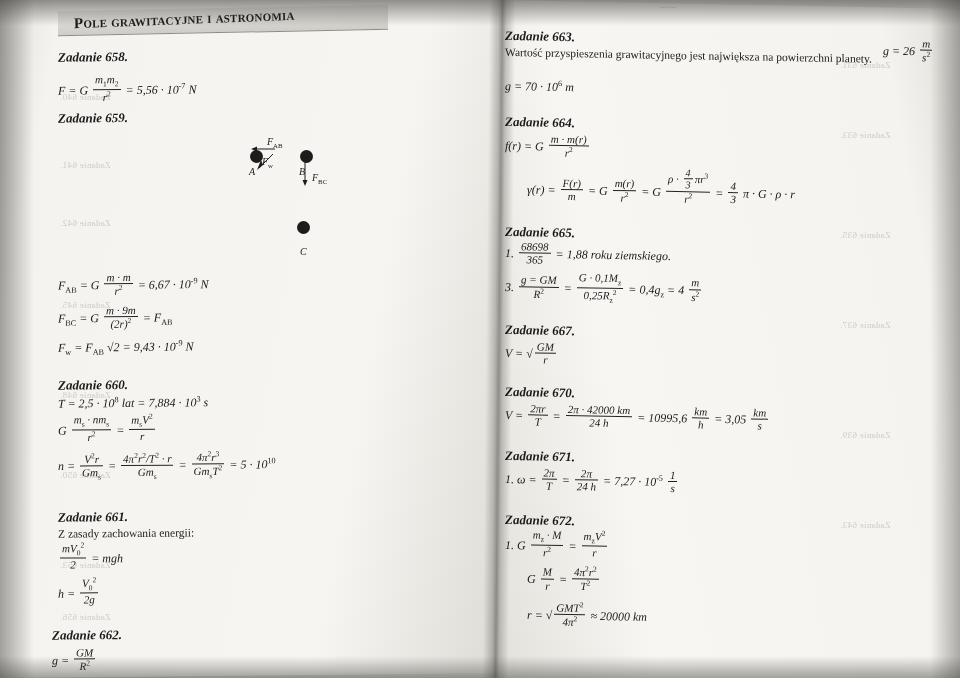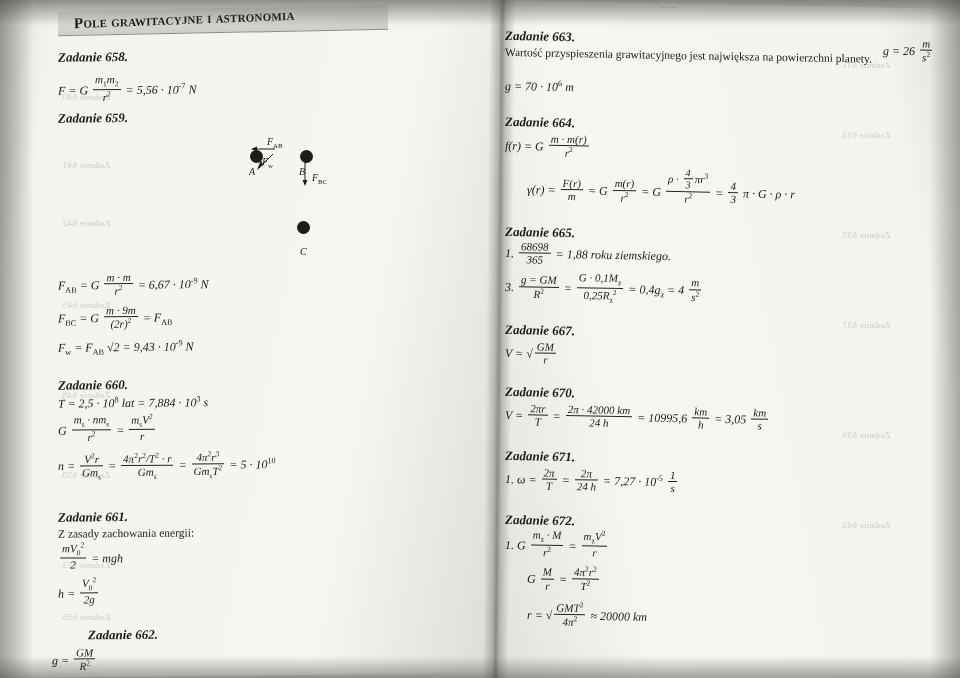--- a/index.html
+++ b/index.html
@@ -204,21 +204,21 @@
       <div class="blk eq" style="left: 58px; top: 303px;">F<span class="sub">BC</span> = G <span class="f"><span class="up">m · 9m</span><span class="dn">(2r)<span class="sup">2</span></span></span> = F<span class="sub">AB</span></div>
       <div class="blk eq" style="left: 58px; top: 338px;">F<span class="sub">w</span> = F<span class="sub">AB</span> √2 = 9,43 · 10<span class="sup">-9</span> N</div>
       <div class="blk task" style="left: 58px; top: 376px;">Zadanie 660.</div>
       <div class="blk eq" style="left: 58px; top: 394px;">T = 2,5 · 10<span class="sup">8</span> lat = 7,884 · 10<span class="sup">3</span> s</div>
       <div class="blk eq" style="left: 58px; top: 412px;">G <span class="f"><span class="up">m<span class="sub">s</span> · nm<span class="sub">s</span></span><span class="dn">r<span class="sup">2</span></span></span> = <span class="f"><span class="up">m<span class="sub">s</span>V<span class="sup">2</span></span><span class="dn">r</span></span></div>
       <div class="blk eq" style="left: 58px; top: 450px;">n = <span class="f"><span class="up">V<span class="sup">2</span>r</span><span class="dn">Gm<span class="sub">s</span></span></span> = <span class="f"><span class="up">4π<span class="sup">2</span>r<span class="sup">2</span>/T<span class="sup">2</span> · r</span><span class="dn">Gm<span class="sub">s</span></span></span> = <span class="f"><span class="up">4π<span class="sup">2</span>r<span class="sup">3</span></span><span class="dn">Gm<span class="sub">s</span>T<span class="sup">2</span></span></span> = 5 · 10<span class="sup">10</span></div>
       <div class="blk task" style="left: 58px; top: 508px;">Zadanie 661.</div>
       <div class="blk plain" style="left: 58px; top: 526px;">Z zasady zachowania energii:</div>
       <div class="blk eq" style="left: 58px; top: 540px;"><span class="f"><span class="up">mV<span class="sub">0</span><span class="sup">2</span></span><span class="dn">2</span></span> = mgh</div>
       <div class="blk eq" style="left: 58px; top: 575px;">h = <span class="f"><span class="up">V<span class="sub">0</span><span class="sup">2</span></span><span class="dn">2g</span></span></div>
-      <div class="blk task" style="left: 52px; top: 626px; margin-left: 36px;">Zadanie 662.</div>
+      <div class="blk task" style="left: 52px; top: 626px;">Zadanie 662.</div>
       <div class="blk eq" style="left: 52px; top: 645px;">g = <span class="f"><span class="up">GM</span><span class="dn">R<span class="sup">2</span></span></span></div>
     </div>
 
   <div id="diagram">
     <div class="dot" style="left:250px; top:150px;"></div>
     <div class="dot" style="left:300px; top:150px;"></div>
     <div class="dot" style="left:297px; top:221px;"></div>
     <svg width="130" height="130" style="position:absolute; left:235px; top:128px;">
       <line x1="40" y1="21" x2="18" y2="21" stroke="#1c1c1c" stroke-width="1"></line>
       <polygon points="16,21 22,18.5 22,23.5" fill="#1c1c1c"></polygon>

